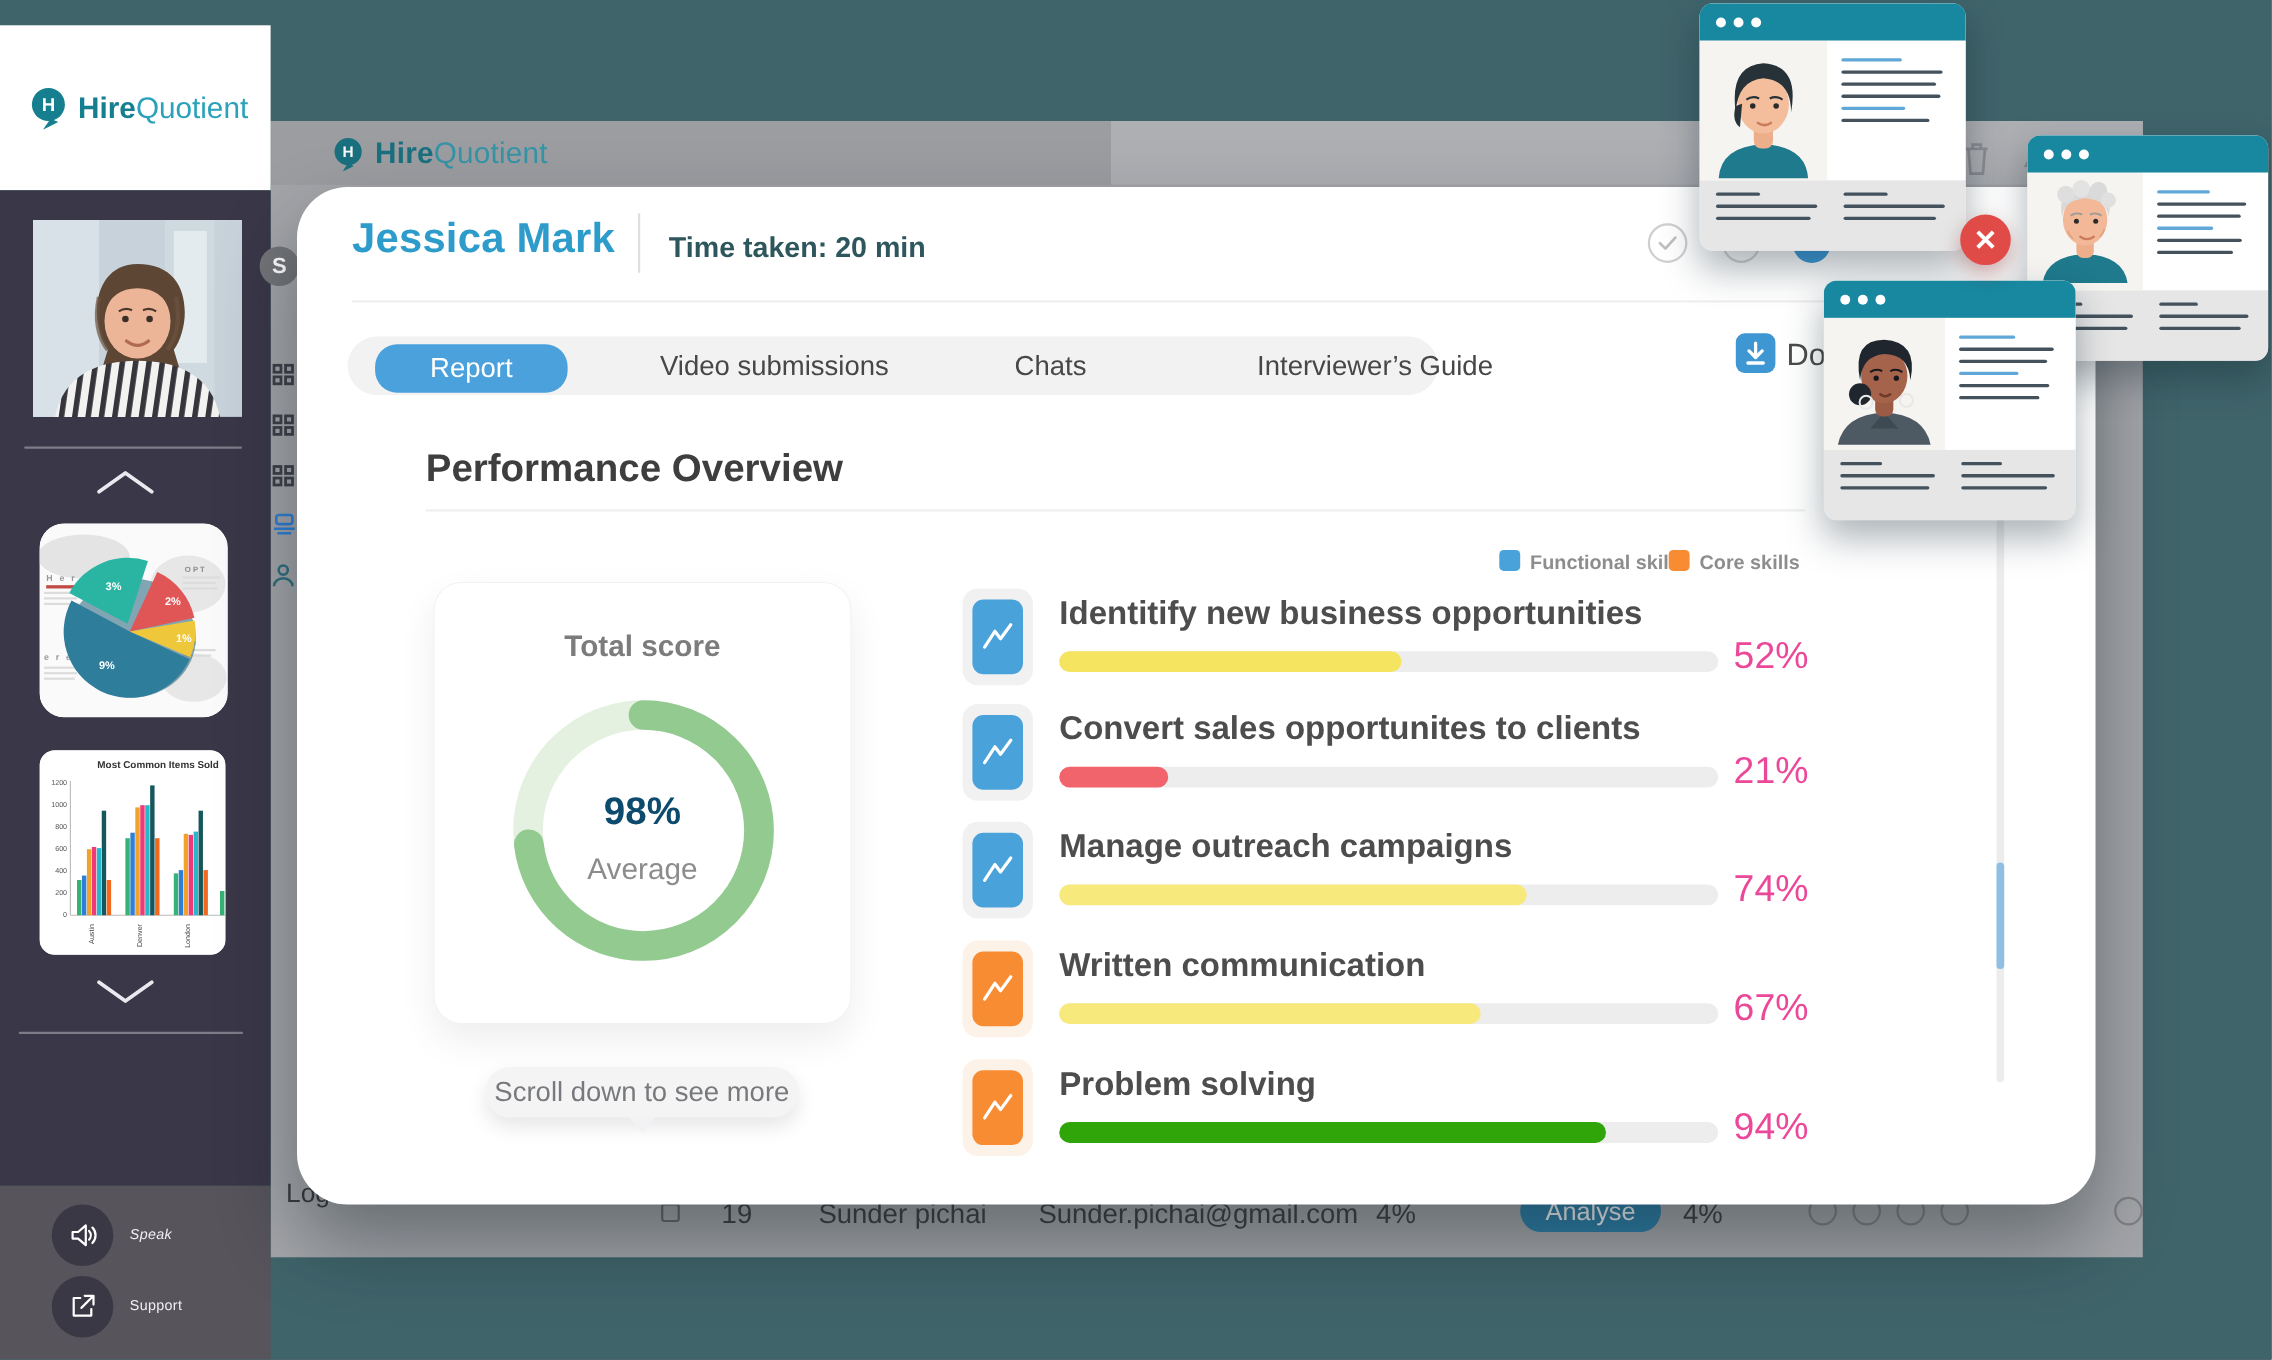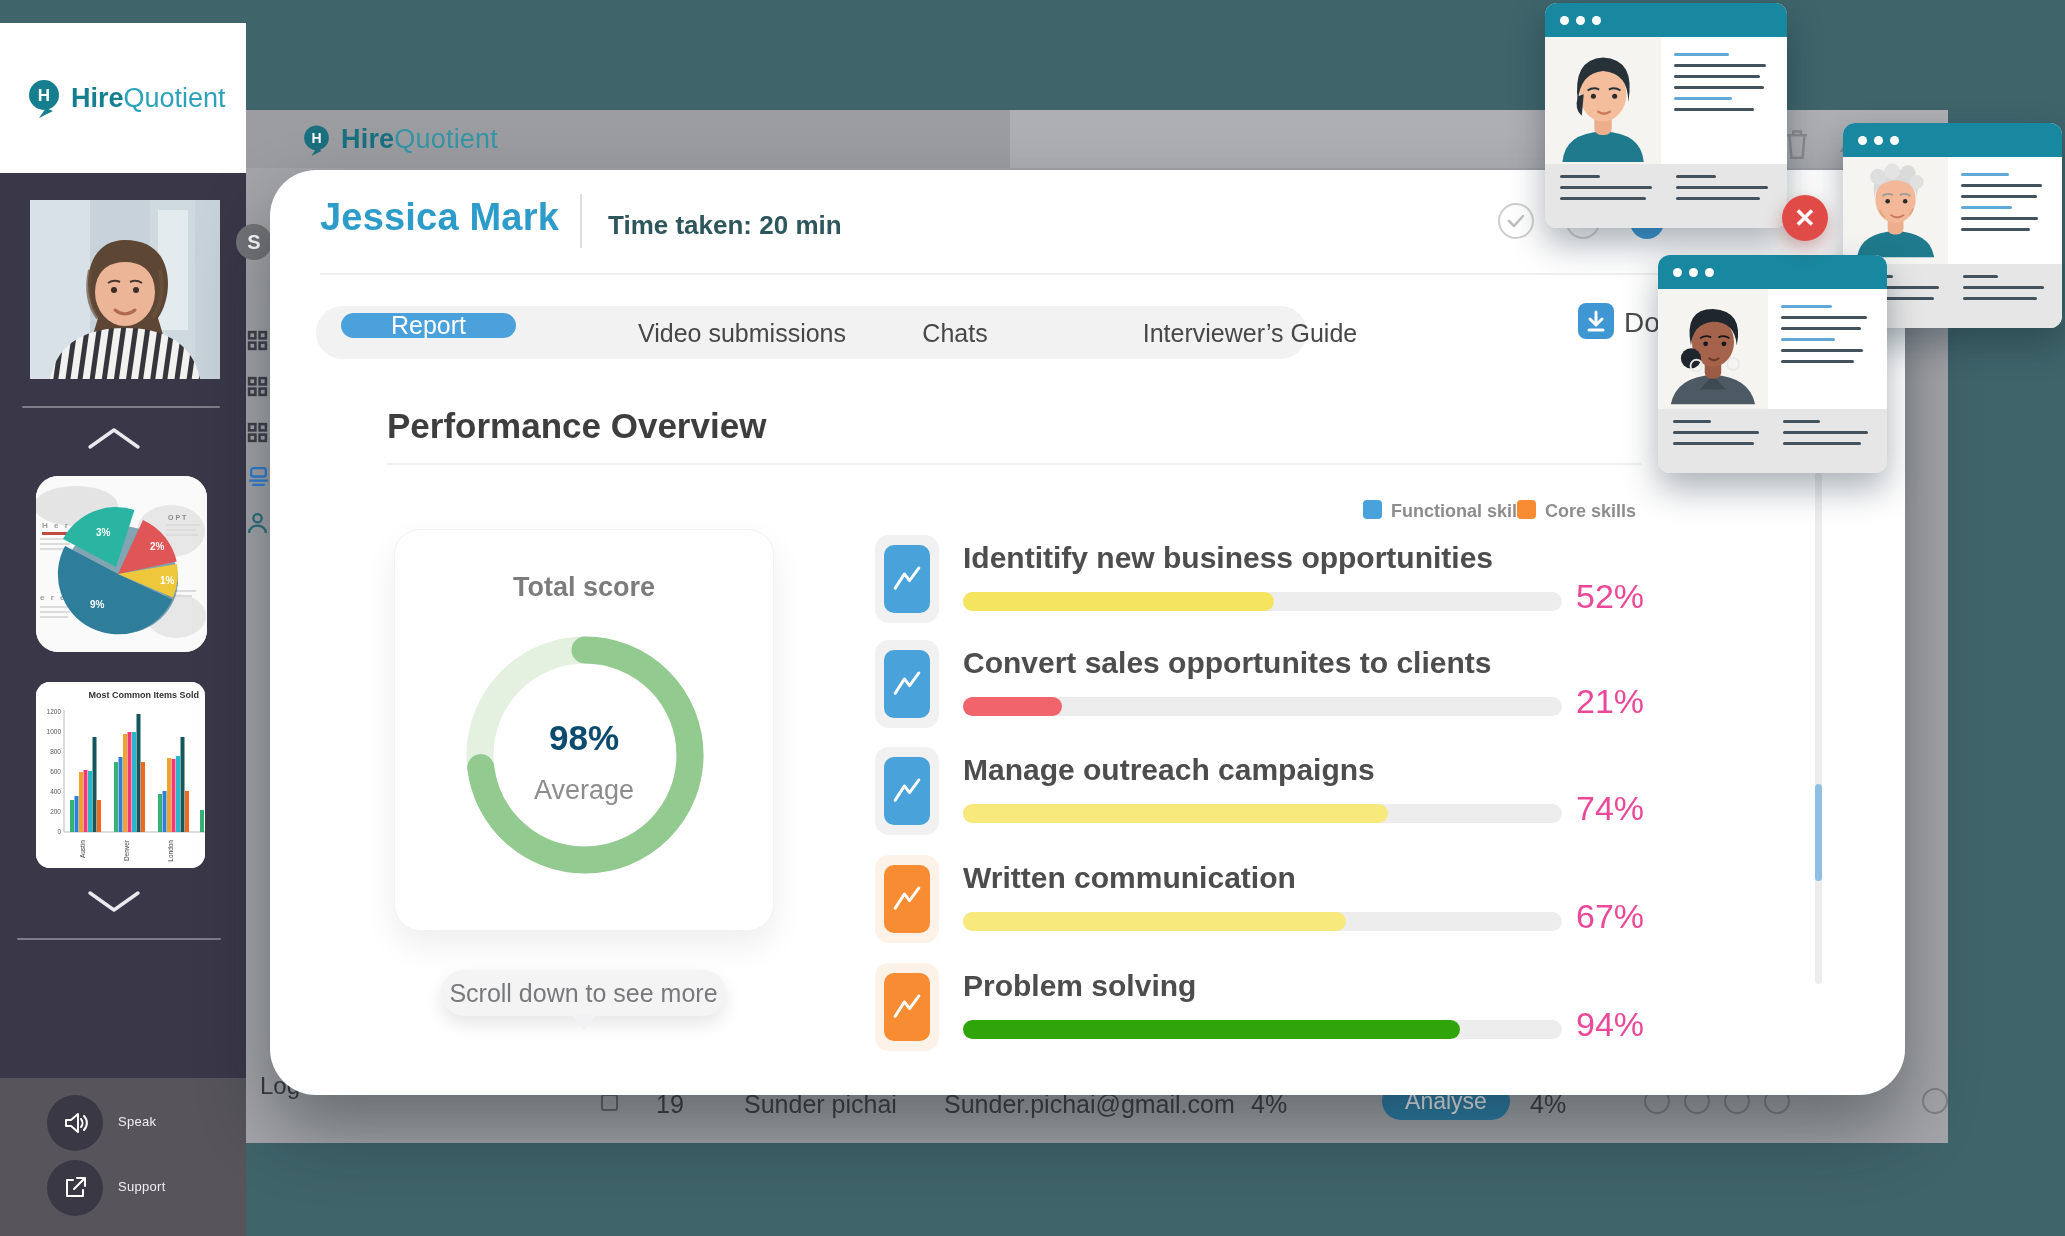--- a/index.html
+++ b/index.html
@@ -28,21 +28,21 @@
   .round-btn{width:56px;height:56px;border-radius:50%;background:#3B3845;display:flex;align-items:center;justify-content:center;}
   .round-btn-label{font-size:13px;color:#EFEFF2;letter-spacing:.3px;}
 
   
   #modal{left:270px;top:170px;width:1635px;height:925px;background:#fff;border-radius:46px;
          box-shadow:0 35px 70px rgba(10,25,30,.40);z-index:20;}
   #candidate-name{font-size:38px;font-weight:bold;color:#2D9CCB;letter-spacing:.2px;}
   #time-taken{font-size:26px;font-weight:bold;color:#2E565D;}
   .hdr-circle{border-radius:50%;}
   #tabbar{left:46px;top:136px;width:991px;height:53px;background:#F2F2F3;border-radius:27px;}
-  #tab-report{left:25px;top:7px;width:175px;height:25px;background:#4BA1DB;border-radius:20px;
+  #tab-report{left:25px;top:7px;width:175px;height:44px;background:#4BA1DB;border-radius:20px;
       color:#fff;font-size:25px;display:flex;align-items:center;justify-content:center;text-align:center;}
   .tab-label{top:13px;transform:translateX(-50%);font-size:25px;color:#474747;font-weight:500;white-space:nowrap;}
   #download-icon{left:1308px;top:133px;width:36px;height:36px;background:#3E96D2;border-radius:8px;
       display:flex;align-items:center;justify-content:center;}
   #download-label{left:1354px;top:137px;font-size:28px;color:#4B4B4B;font-weight:500;}
   #section-title{left:117px;top:236px;font-size:35px;font-weight:bold;color:#3E3E3E;}
   .legend-sq{width:19px;height:19px;border-radius:4px;}
   .legend-label{font-size:18px;font-weight:bold;color:#8D8D8D;}
   #score-card{left:124px;top:359px;width:380px;height:402px;background:#fff;border:1px solid #F2F2F2;
       border-radius:26px;box-shadow:0 14px 34px rgba(0,0,0,.07);}
@@ -293,21 +293,21 @@
     <div class="abs side-divider" style="left:17px;top:765px;width:204px;"></div>
   </div>
 
   <div class="abs" id="sidebar-bottom">
     <div class="abs round-btn" style="left:47px;top:17px;">
       <svg width="28" height="28" viewBox="0 0 28 28">
         <path d="M5 11 h5 l7 -6 v18 l-7 -6 H5 Z" fill="none" stroke="#fff" stroke-width="2" stroke-linejoin="round"></path>
         <path d="M20 10 a6 6 0 0 1 0 8 M23 7 a10 10 0 0 1 0 14" fill="none" stroke="#fff" stroke-width="2" stroke-linecap="round"></path>
       </svg>
     </div>
-    <div class="abs round-btn-label" style="left:118px;top:36px;">Speak</div>
+    <div class="abs round-btn-label" style="left:118px;top:36px;font-style:italic;">Speak</div>
     <div class="abs round-btn" style="left:47px;top:82px;">
       <svg width="26" height="26" viewBox="0 0 26 26">
         <path d="M11 5 H5 v16 h16 v-6" fill="none" stroke="#fff" stroke-width="2" stroke-linecap="round" stroke-linejoin="round"></path>
         <path d="M15 3 h8 v8 M23 3 L12 14" fill="none" stroke="#fff" stroke-width="2" stroke-linecap="round" stroke-linejoin="round"></path>
       </svg>
     </div>
     <div class="abs round-btn-label" style="left:118px;top:101px;">Support</div>
   </div>
 
   <div class="abs" id="modal">
@@ -320,21 +320,21 @@
           <polyline points="2,7 7,12 16,2" fill="none" stroke="#BFBFBF" stroke-width="2.5" stroke-linecap="round" stroke-linejoin="round"></polyline>
         </svg>
     </div>
     <div class="abs hdr-circle" style="left:1296px;top:35px;width:34px;height:34px;border:2.5px solid #D6D6D6;"></div>
     <div class="abs hdr-circle" style="left:1360px;top:35px;width:34px;height:34px;background:#3D9BD9;"></div>
 
     <div class="abs" style="left:50px;top:103px;width:1535px;height:2px;background:#EFEFEF;"></div>
 
     <div class="abs" id="tabbar">
       <div class="abs" id="tab-report">Report</div>
-      <div class="abs tab-label" style="left:426px;">Video submissions</div>
+      <div class="abs tab-label" style="left:388px;">Video submissions</div>
       <div class="abs tab-label" style="left:639px;">Chats</div>
       <div class="abs tab-label" style="left:886px;margin-left:48px;">Interviewer’s Guide</div>
     </div>
 
     <div class="abs" id="download-icon">
       <svg width="22" height="22" viewBox="0 0 22 22">
           <path d="M11 2 v12 M5 9 l6 6 6-6 M4 20 h14" fill="none" stroke="#fff" stroke-width="3" stroke-linecap="round" stroke-linejoin="round"></path>
         </svg>
     </div>
     <div class="abs" id="download-label">Download</div>

